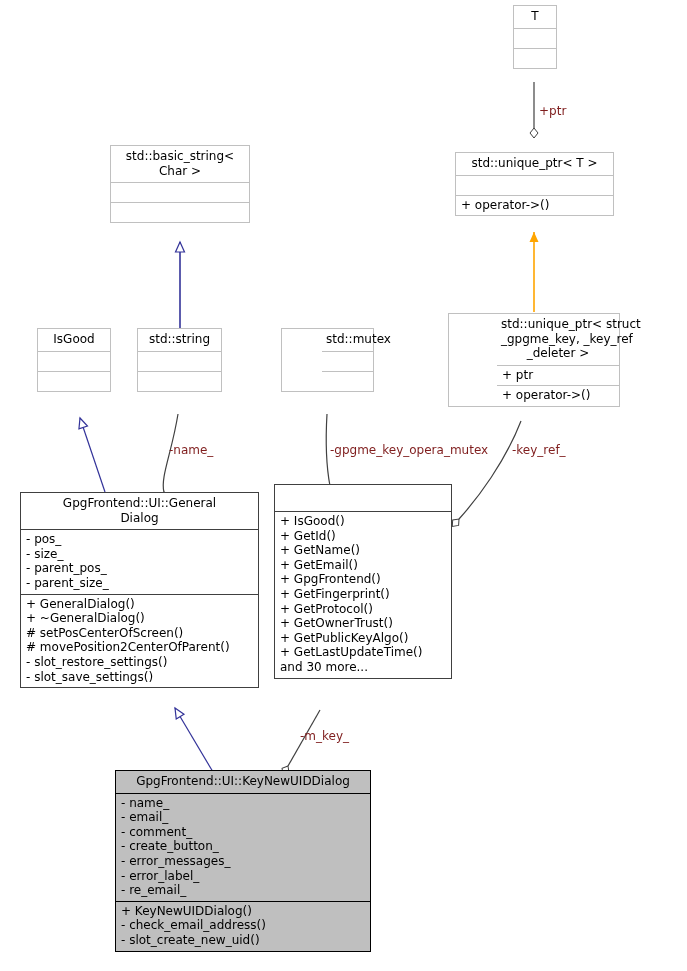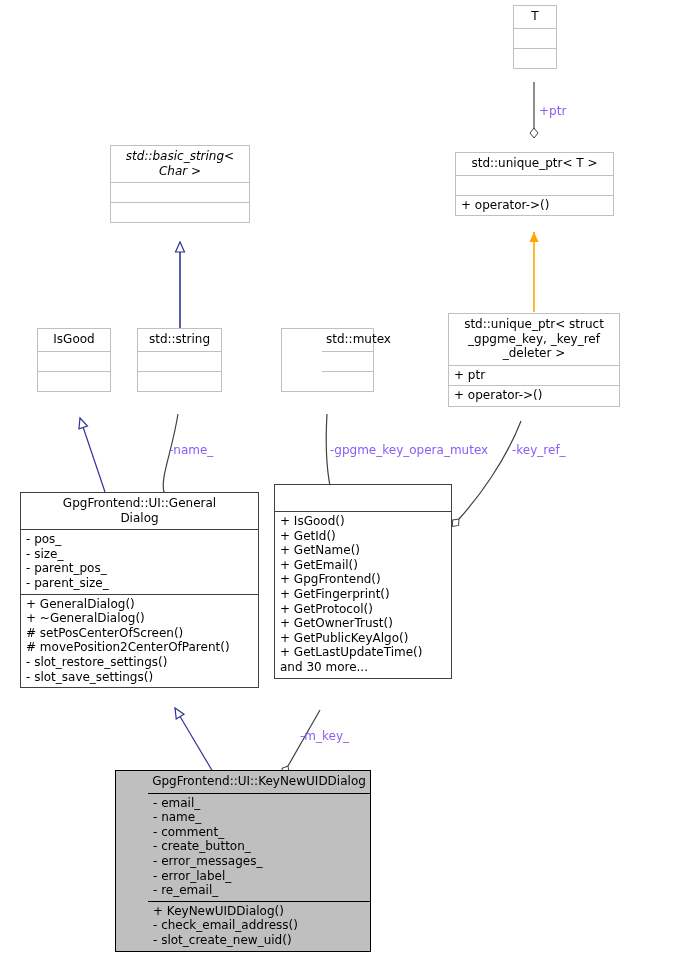--- a/index.html
+++ b/index.html
@@ -67,21 +67,21 @@
   .sec.empty2 {
     height: 26px;
   }
   .row {
     white-space: pre;
   }
   .edge-label {
     position: absolute;
     font-size: 12px;
     line-height: 14.6px;
-    color: #8b5cf6;
+    color: #7f1d1d;
     white-space: pre;
     z-index: 3;
   }
 </style>
 </head>
 <body>
 
 <div id="canvas">
 
   <svg class="edges" viewBox="0 0 687 971" xmlns="http://www.w3.org/2000/svg">
@@ -132,21 +132,21 @@
   </div>
 
   <div class="node" style="left:455px; top:152px; width:159px;">
     <div class="sec title">std::unique_ptr&lt; T &gt;</div>
     <div class="sec empty"></div>
     <div class="sec">
       <div class="row">+ operator-&gt;()</div>
     </div>
   </div>
 
-  <div class="node" style="left:110px; top:145px; width:140px;font-style:italic;">
+  <div class="node" style="left:110px; top:145px; width:140px;">
     <div class="sec title">
       <div class="row">std::basic_string&lt;</div>
       <div class="row">Char &gt;</div>
     </div>
     <div class="sec empty"></div>
     <div class="sec empty"></div>
   </div>
 
   <div class="node" style="left:37px; top:328px; width:74px;">
     <div class="sec title">IsGood</div>
@@ -159,21 +159,21 @@
     <div class="sec empty"></div>
     <div class="sec empty"></div>
   </div>
 
   <div class="node" style="left:281px; top:328px; width:93px;padding-left:40px;">
     <div class="sec title">std::mutex</div>
     <div class="sec empty"></div>
     <div class="sec empty"></div>
   </div>
 
-  <div class="node" style="left:448px; top:313px; width:172px;">
+  <div class="node" style="left:448px; top:313px; width:172px;padding-left:48px;">
     <div class="sec title">
       <div class="row">std::unique_ptr&lt; struct</div>
       <div class="row">_gpgme_key, _key_ref</div>
       <div class="row">_deleter &gt;</div>
     </div>
     <div class="sec">
       <div class="row">+ ptr</div>
     </div>
     <div class="sec">
       <div class="row">+ operator-&gt;()</div>
@@ -211,25 +211,25 @@
       <div class="row">+ GpgFrontend()</div>
       <div class="row">+ GetFingerprint()</div>
       <div class="row">+ GetProtocol()</div>
       <div class="row">+ GetOwnerTrust()</div>
       <div class="row">+ GetPublicKeyAlgo()</div>
       <div class="row">+ GetLastUpdateTime()</div>
       <div class="row">and 30 more...</div>
     </div>
   </div>
 
-  <div class="node highlight" style="left:115px; top:770px; width:256px;padding-left:32px;">
+  <div class="node highlight" style="left:115px; top:770px; width:256px;">
     <div class="sec title">GpgFrontend::UI::KeyNewUIDDialog</div>
     <div class="sec">
+      <div class="row">- name_</div>
       <div class="row">- email_</div>
-      <div class="row">- name_</div>
       <div class="row">- comment_</div>
       <div class="row">- create_button_</div>
       <div class="row">- error_messages_</div>
       <div class="row">- error_label_</div>
       <div class="row">- re_email_</div>
     </div>
     <div class="sec">
       <div class="row">+ KeyNewUIDDialog()</div>
       <div class="row">- check_email_address()</div>
       <div class="row">- slot_create_new_uid()</div>

